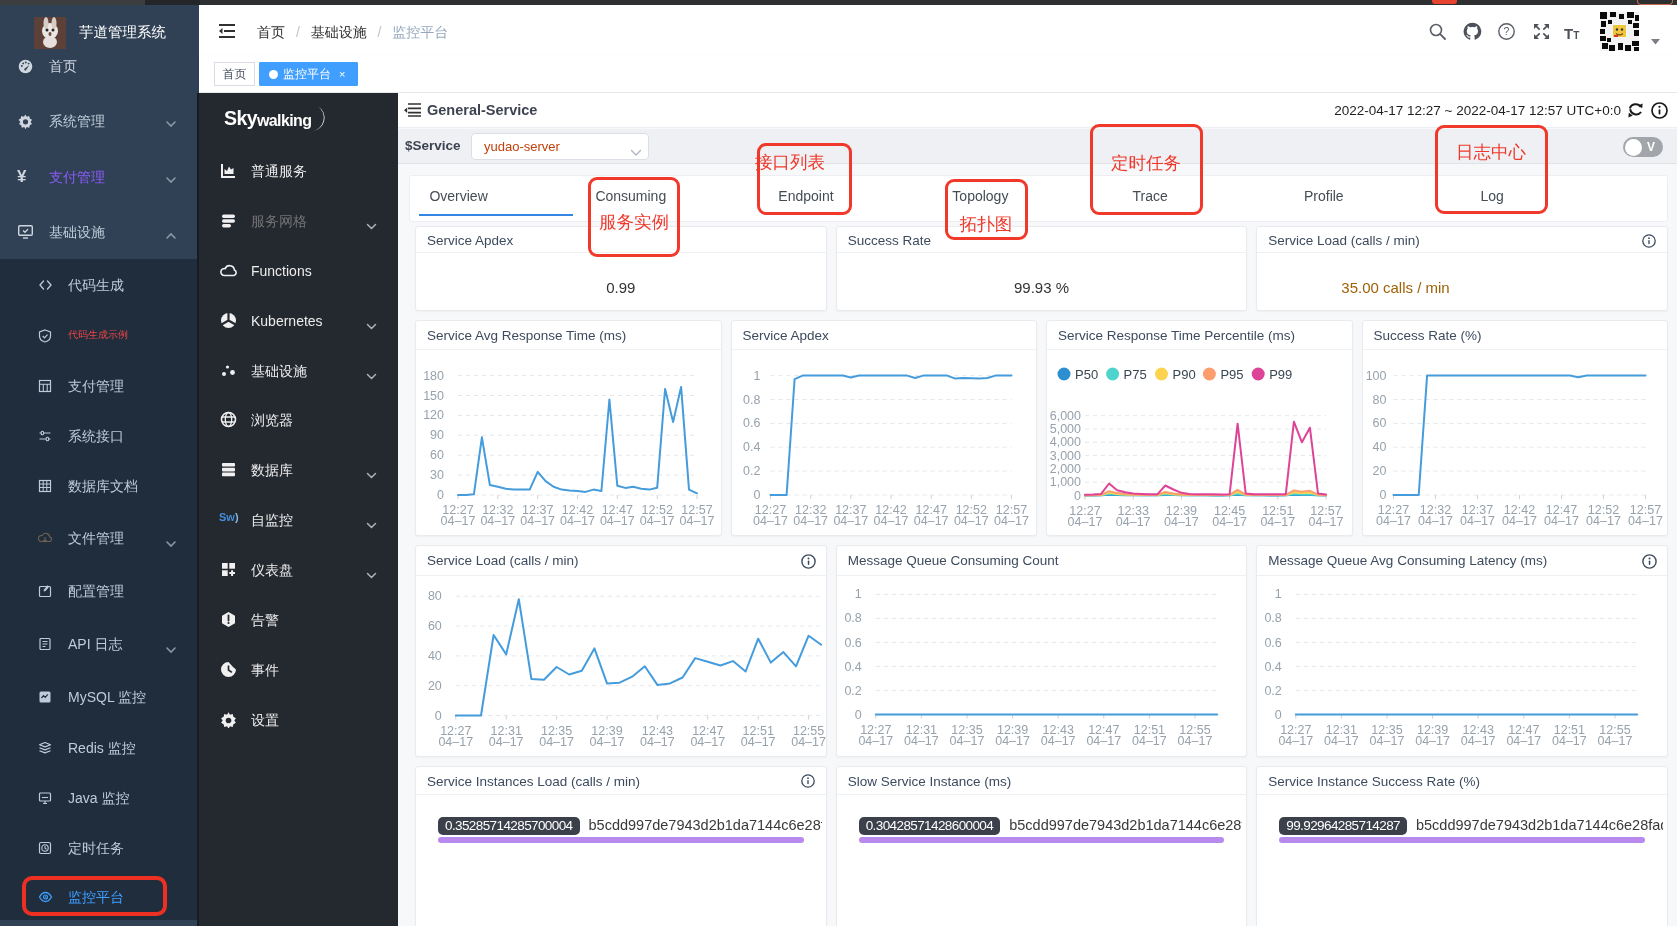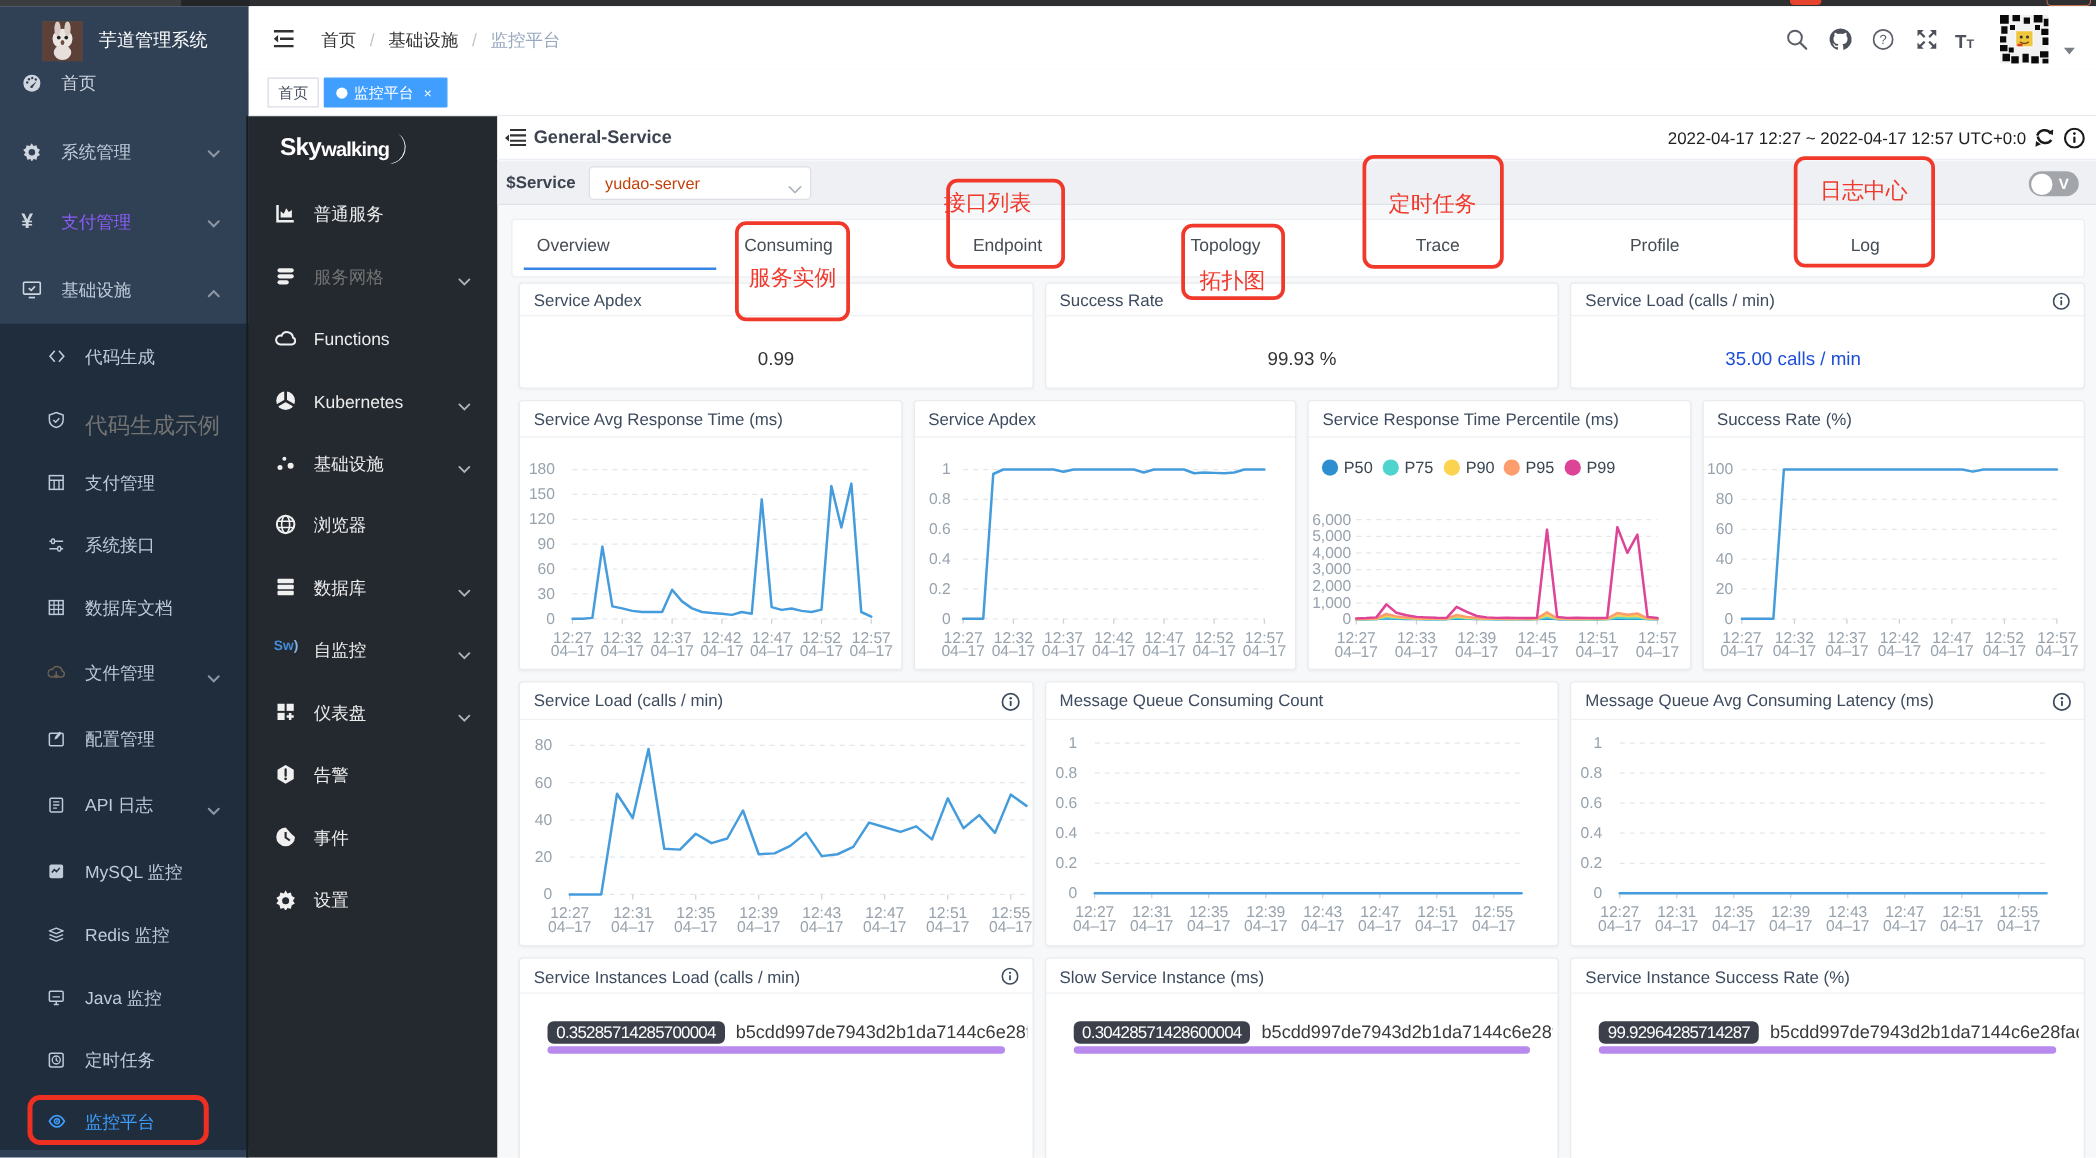--- a/index.html
+++ b/index.html
@@ -70,21 +70,21 @@
     </svg></div>
 
 <div class="abs" style="left:38px;top:278px"><svg width="14" height="14" viewBox="0 0 14 14">
       <path d="M5.5 3L2 7l3.5 4M9.5 3L13 7l-3.5 4" stroke="#bfcbd9" stroke-width="1.3" fill="none" stroke-linecap="round"></path>
     </svg></div>
 <div class="abs" style="left:68px;top:277px;color:#bfcbd9;font-size:14px">代码生成</div>
 <div class="abs" style="left:38px;top:329px"><svg width="14" height="14" viewBox="0 0 14 14">
       <path d="M7 1l5.5 2v4c0 3-2.5 5.2-5.5 6C4 12.2 1.5 10 1.5 7V3z" stroke="#bfcbd9" stroke-width="1.2" fill="none"></path>
       <path d="M4.7 7l1.8 1.8 3-3.2" stroke="#bfcbd9" stroke-width="1.2" fill="none"></path>
     </svg></div>
-<div class="abs" style="left:68px;top:328px;color:#737373;font-size:18px">代码生成示例</div>
+<div class="abs" style="left:68px;top:328px;color:#ef4444;font-size:10px">代码生成示例</div>
 <div class="abs" style="left:38px;top:379px"><svg width="14" height="14" viewBox="0 0 14 14">
       <rect x="1.5" y="1.5" width="11" height="11" stroke="#bfcbd9" stroke-width="1.2" fill="none"></rect>
       <path d="M1.5 5.2h11M5.3 5.2v7.3M9.2 5.2v7.3" stroke="#bfcbd9" stroke-width="1.1"></path>
     </svg></div>
 <div class="abs" style="left:68px;top:378px;color:#bfcbd9;font-size:14px">支付管理</div>
 <div class="abs" style="left:38px;top:429px"><svg width="14" height="14" viewBox="0 0 14 14">
       <path d="M1.5 4h11M1.5 10h11" stroke="#bfcbd9" stroke-width="1.2"></path>
       <rect x="3.2" y="2.2" width="2.4" height="3.6" rx="1" fill="#1f2d3d" stroke="#bfcbd9" stroke-width="1.1"></rect>
       <rect x="8.2" y="8.2" width="2.4" height="3.6" rx="1" fill="#1f2d3d" stroke="#bfcbd9" stroke-width="1.1"></rect>
     </svg></div>
@@ -336,21 +336,21 @@
 <div class="ctitle" style="left:427px;top:233px">Service Apdex</div>
 <div class="cdiv" style="left:416px;top:251.5px;width:409.7px"></div>
 <div class="abs" style="left:415px;top:279px;width:411.7px;text-align:center;font-size:15px;color:#333">0.99</div>
 <div class="card" style="left:835.7px;top:226px;width:411.7px;height:85px"></div>
 <div class="ctitle" style="left:847.7px;top:233px">Success Rate</div>
 <div class="cdiv" style="left:836.7px;top:251.5px;width:409.7px"></div>
 <div class="abs" style="left:835.7px;top:279px;width:411.7px;text-align:center;font-size:15px;color:#333">99.93 %</div>
 <div class="card" style="left:1256.3px;top:226px;width:411.7px;height:85px"></div>
 <div class="ctitle" style="left:1268.3px;top:233px">Service Load (calls / min)</div>
 <div class="cdiv" style="left:1257.3px;top:251.5px;width:409.7px"></div>
-<div class="abs" style="left:1271px;top:279px;width:327px;text-align:center;font-size:15px;color:#1d4ed8">35.00 calls / min</div>
+<div class="abs" style="left:1232px;top:279px;width:327px;text-align:center;font-size:15px;color:#a16207">35.00 calls / min</div>
 <div class="abs" style="left:1642.3px;top:234px"><svg width="14" height="14" viewBox="0 0 14 14">
       <circle cx="7" cy="7" r="6.2" stroke="#3d4b5e" stroke-width="1.3" fill="none"></circle>
       <circle cx="7" cy="4.2" r="0.9" fill="#3d4b5e"></circle>
       <rect x="6.3" y="6" width="1.4" height="4.2" rx="0.7" fill="#3d4b5e"></rect>
     </svg></div>
 <div class="card" style="left:415px;top:320px;width:306.5px;height:216px"></div>
 <div class="ctitle" style="left:427px;top:327.5px">Service Avg Response Time (ms)</div>
 <div class="cdiv" style="left:416px;top:348.5px;width:304.5px"></div>
 <div class="card" style="left:730.5px;top:320px;width:306.5px;height:216px"></div>
 <div class="ctitle" style="left:742.5px;top:327.5px">Service Apdex</div>

